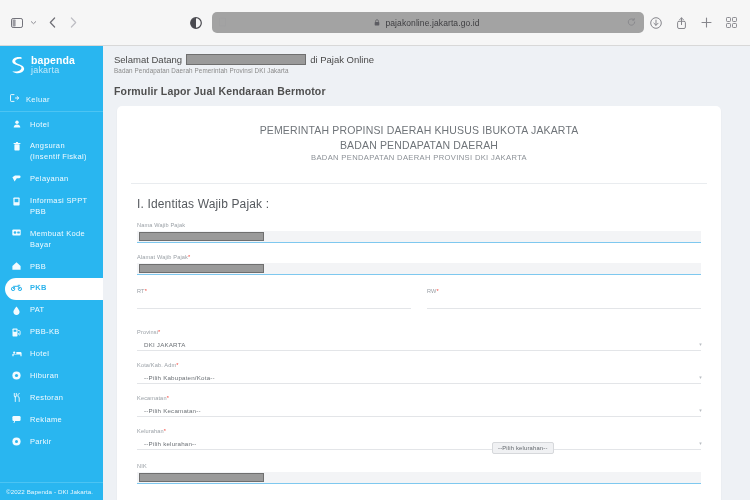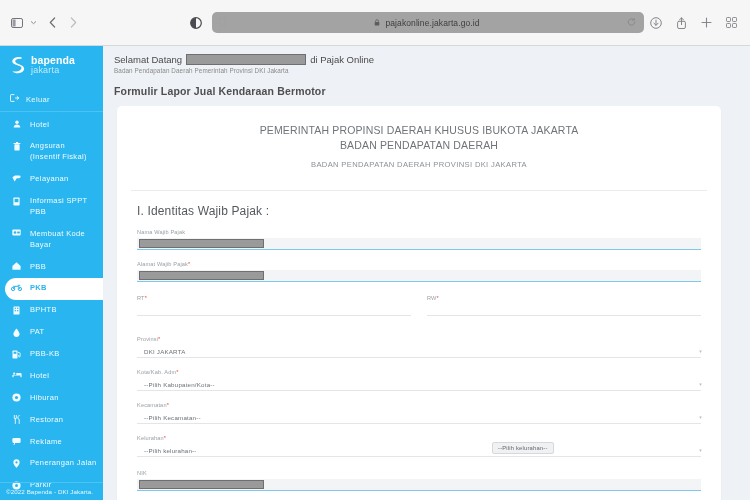--- a/index.html
+++ b/index.html
@@ -81,21 +81,21 @@
   .page-title { font-size: 10.5px; font-weight: bold; color: #4f4f4f; padding: 11px 0 0 11px; letter-spacing: .15px; }
 
   .card {
     position: absolute; top: 60px; left: 14px; width: 604px; min-height: 440px;
     background: #ffffff; border-radius: 5px 5px 0 0;
     box-shadow: 0 1px 2px rgba(0,0,0,.05);
     padding: 17px 14px 0 14px;
   }
   .card-head { text-align: center; }
   .card-head .h1 { font-size: 10.5px; color: #6f7479; letter-spacing: .15px; line-height: 1.45; }
-  .card-head .h2 { font-size: 7.6px; color: #8b9096; letter-spacing: .35px; margin-top: 7px; }
+  .card-head .h2 { font-size: 7.6px; color: #8b9096; letter-spacing: .35px; }
   .divider { border-top: 1px solid #e9ecef; margin: 21px 0 0 0; }
 
   .section-title { font-size: 12px; color: #55595e; padding: 13px 0 0 6px; letter-spacing: .15px; }
 
   .field { padding: 0 6px; margin-top: 11px; }
   .flab { font-size: 5.6px; color: #9aa0a6; letter-spacing: .15px; margin-bottom: 3px; }
   .req { color: #f4463c; }
   .fin {
     height: 12px; background: #f3f4f6; border-bottom: 1px solid #7ec8ef;
     display: flex; align-items: center;
@@ -292,32 +292,20 @@
               <circle cx="2.1" cy="4.9" r="1.7" fill="none" stroke="currentColor" stroke-width="1"></circle>
               <circle cx="8.9" cy="4.9" r="1.7" fill="none" stroke="currentColor" stroke-width="1"></circle>
               <path d="M2.1 4.9 4.4 2.3h3l1.5 2.6M4.2 2.3H2.6M7.1 1.3h1.7" fill="none" stroke="currentColor" stroke-width="1" stroke-linecap="round" stroke-linejoin="round"></path>
             </svg>
           </span>
         <span>PKB</span>
       </div>
       <div class="mi">
         <span class="mi-ico">
             <svg width="7" height="9" viewBox="0 0 7 9">
-              <rect x=".5" y=".4" width="6" height="8.2" rx=".5" fill="currentColor"></rect>
-              <rect x="1.7" y="1.6" width="1.2" height="1.3" fill="#29b6f0"></rect>
-              <rect x="4.1" y="1.6" width="1.2" height="1.3" fill="#29b6f0"></rect>
-              <rect x="1.7" y="4" width="1.2" height="1.3" fill="#29b6f0"></rect>
-              <rect x="4.1" y="4" width="1.2" height="1.3" fill="#29b6f0"></rect>
-            </svg>
-          </span>
-        <span>BPHTB</span>
-      </div>
-      <div class="mi">
-        <span class="mi-ico">
-            <svg width="7" height="9" viewBox="0 0 7 9">
               <path d="M3.5.4C3.5.4 6.6 4 6.6 5.8A3.1 3.1 0 0 1 .4 5.8C.4 4 3.5.4 3.5.4z" fill="currentColor"></path>
             </svg>
           </span>
         <span>PAT</span>
       </div>
       <div class="mi">
         <span class="mi-ico">
             <svg width="9" height="9" viewBox="0 0 9 9">
               <rect x=".5" y=".6" width="5" height="7.9" rx=".7" fill="currentColor"></rect>
               <rect x="1.6" y="1.7" width="2.8" height="2.1" fill="#29b6f0"></rect>
@@ -354,29 +342,20 @@
         <span>Restoran</span>
       </div>
       <div class="mi">
         <span class="mi-ico">
             <svg width="9" height="8" viewBox="0 0 9 8">
               <rect x=".4" y="1" width="8.2" height="5" rx="1.3" fill="currentColor"></rect>
               <path d="M2.7 6 2 7.8" fill="none" stroke="currentColor" stroke-width=".9" stroke-linecap="round"></path>
             </svg>
           </span>
         <span>Reklame</span>
-      </div>
-      <div class="mi">
-        <span class="mi-ico">
-            <svg width="7" height="9" viewBox="0 0 7 9">
-              <path d="M3.5.3a3.1 3.1 0 0 0-3.1 3.1c0 2.3 3.1 5.3 3.1 5.3s3.1-3 3.1-5.3A3.1 3.1 0 0 0 3.5.3z" fill="currentColor"></path>
-              <circle cx="3.5" cy="3.4" r="1.1" fill="#29b6f0"></circle>
-            </svg>
-          </span>
-        <span>Penerangan Jalan</span>
       </div>
       <div class="mi">
         <span class="mi-ico">
             <svg width="9" height="9" viewBox="0 0 9 9">
               <circle cx="4.5" cy="4.5" r="4.1" fill="currentColor"></circle>
               <circle cx="4.5" cy="4.5" r="1.5" fill="#29b6f0"></circle>
             </svg>
           </span>
         <span>Parkir</span>
       </div>

